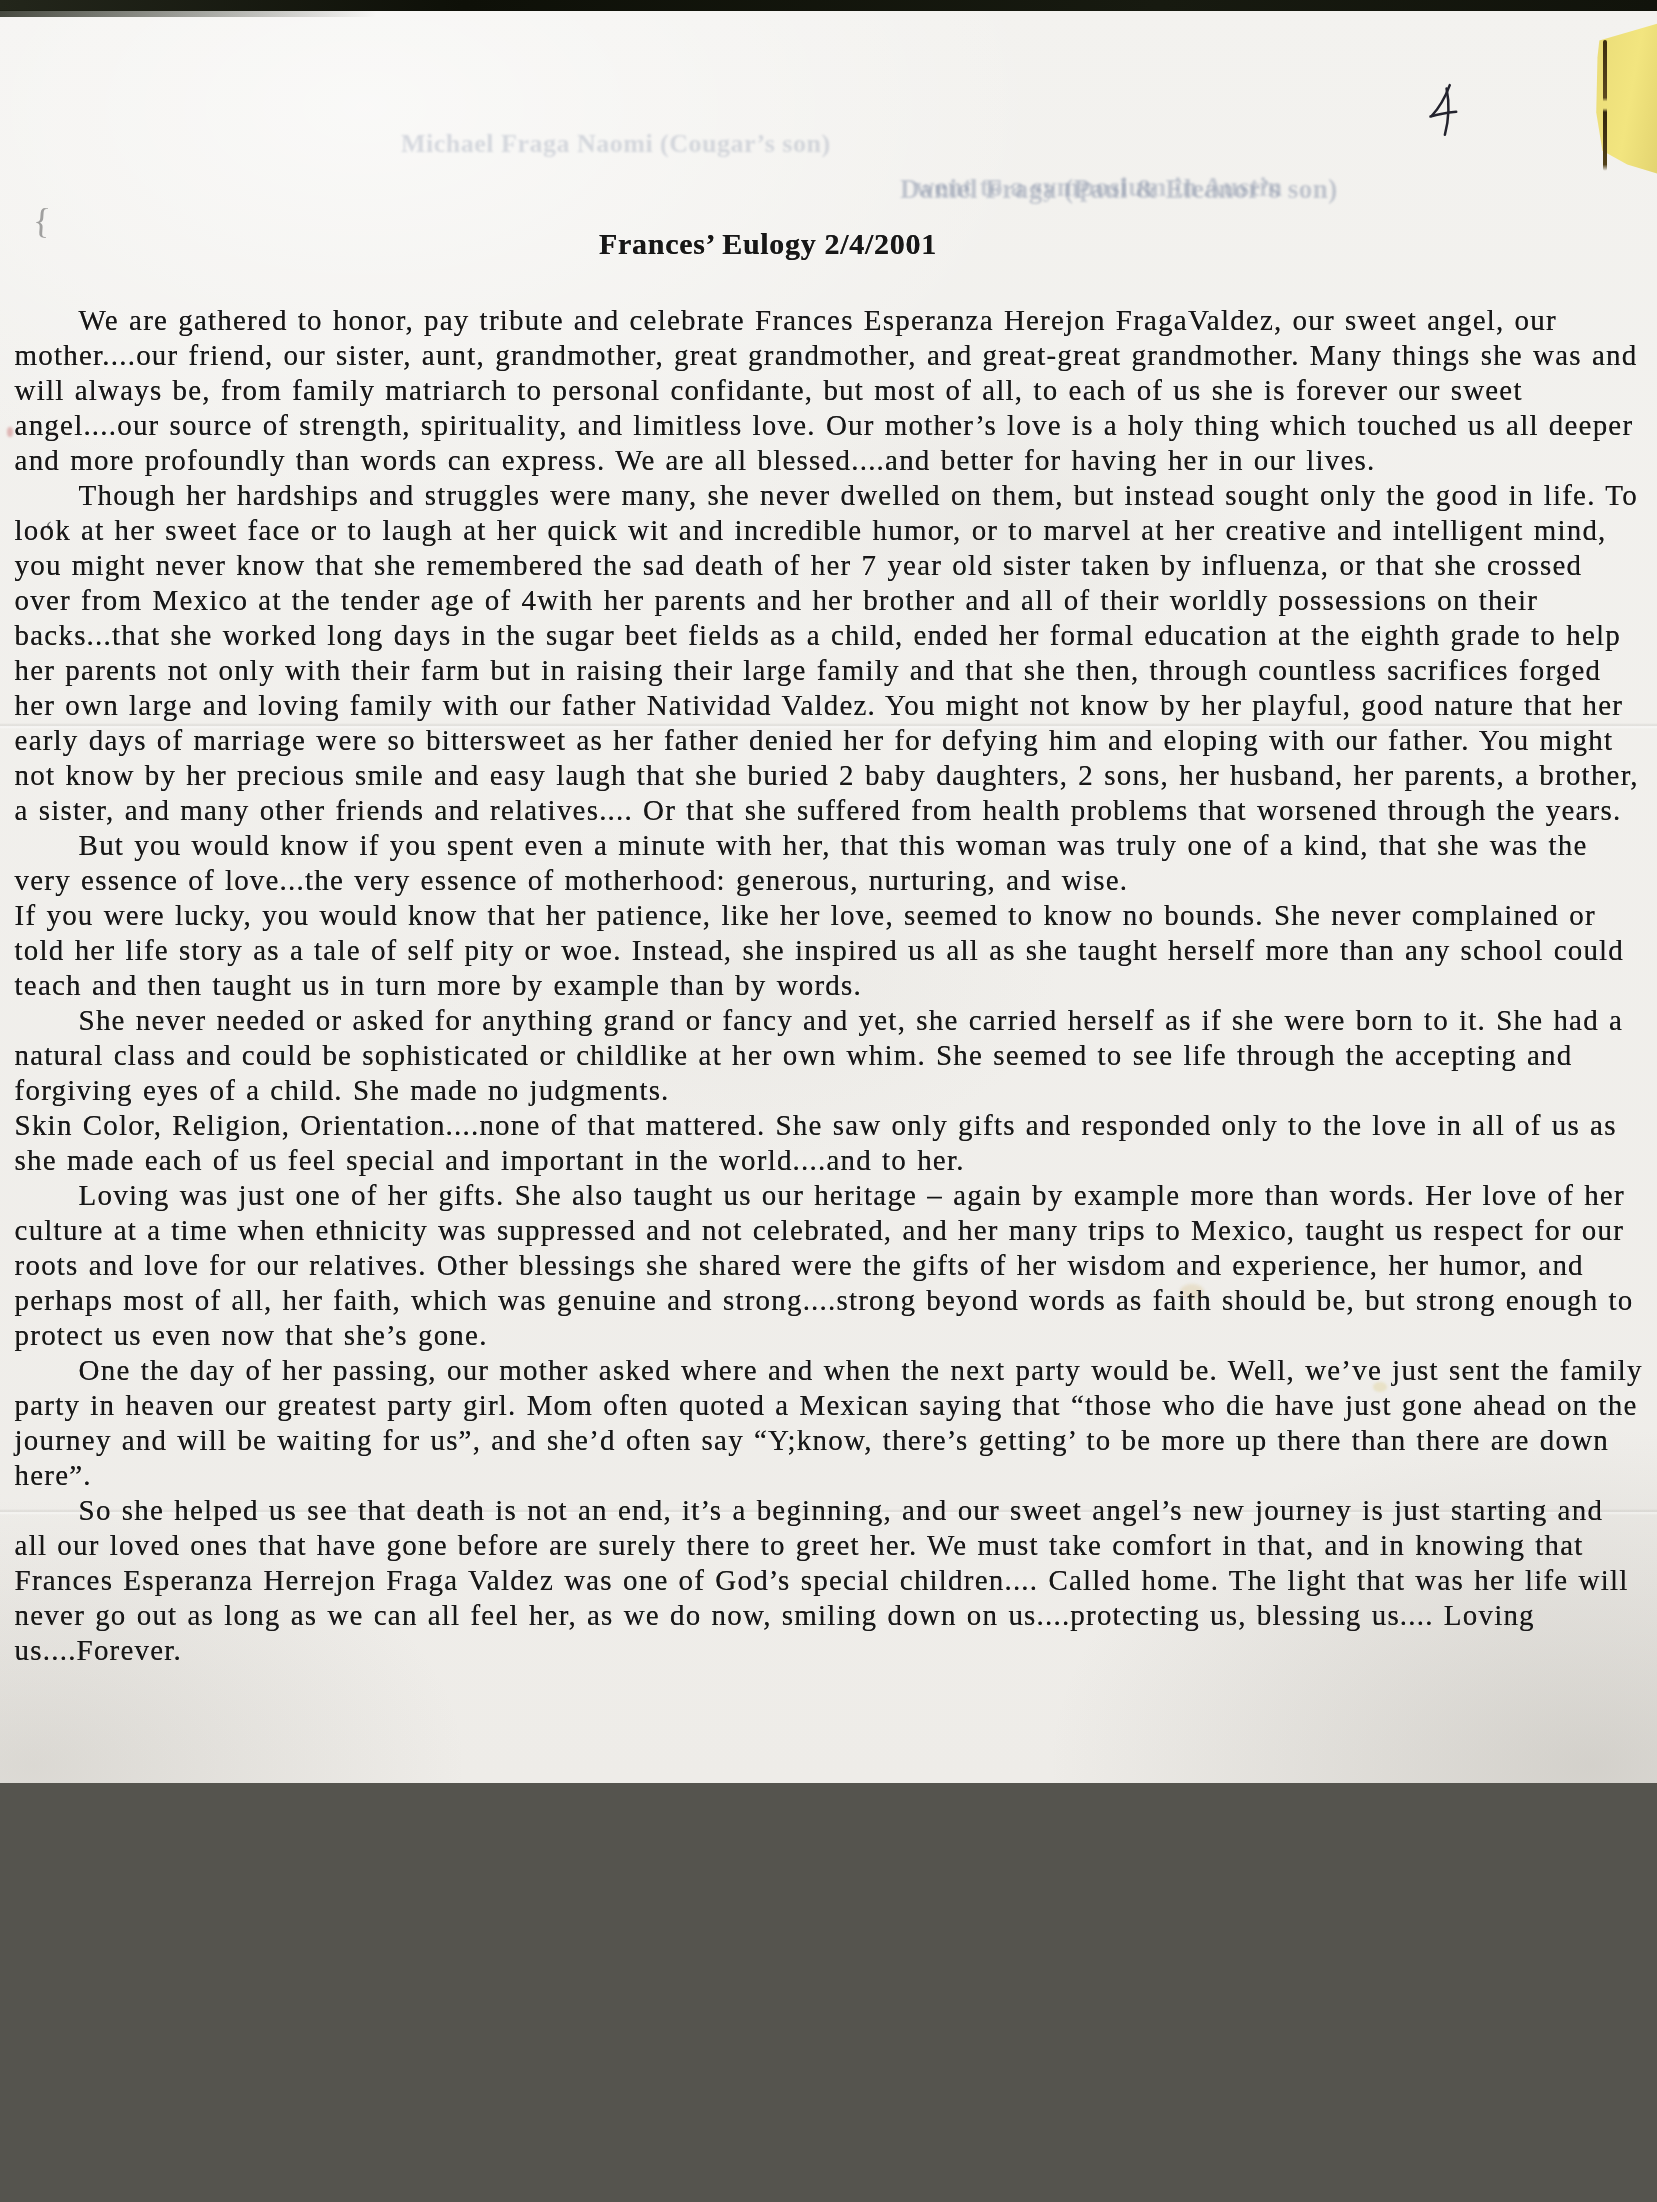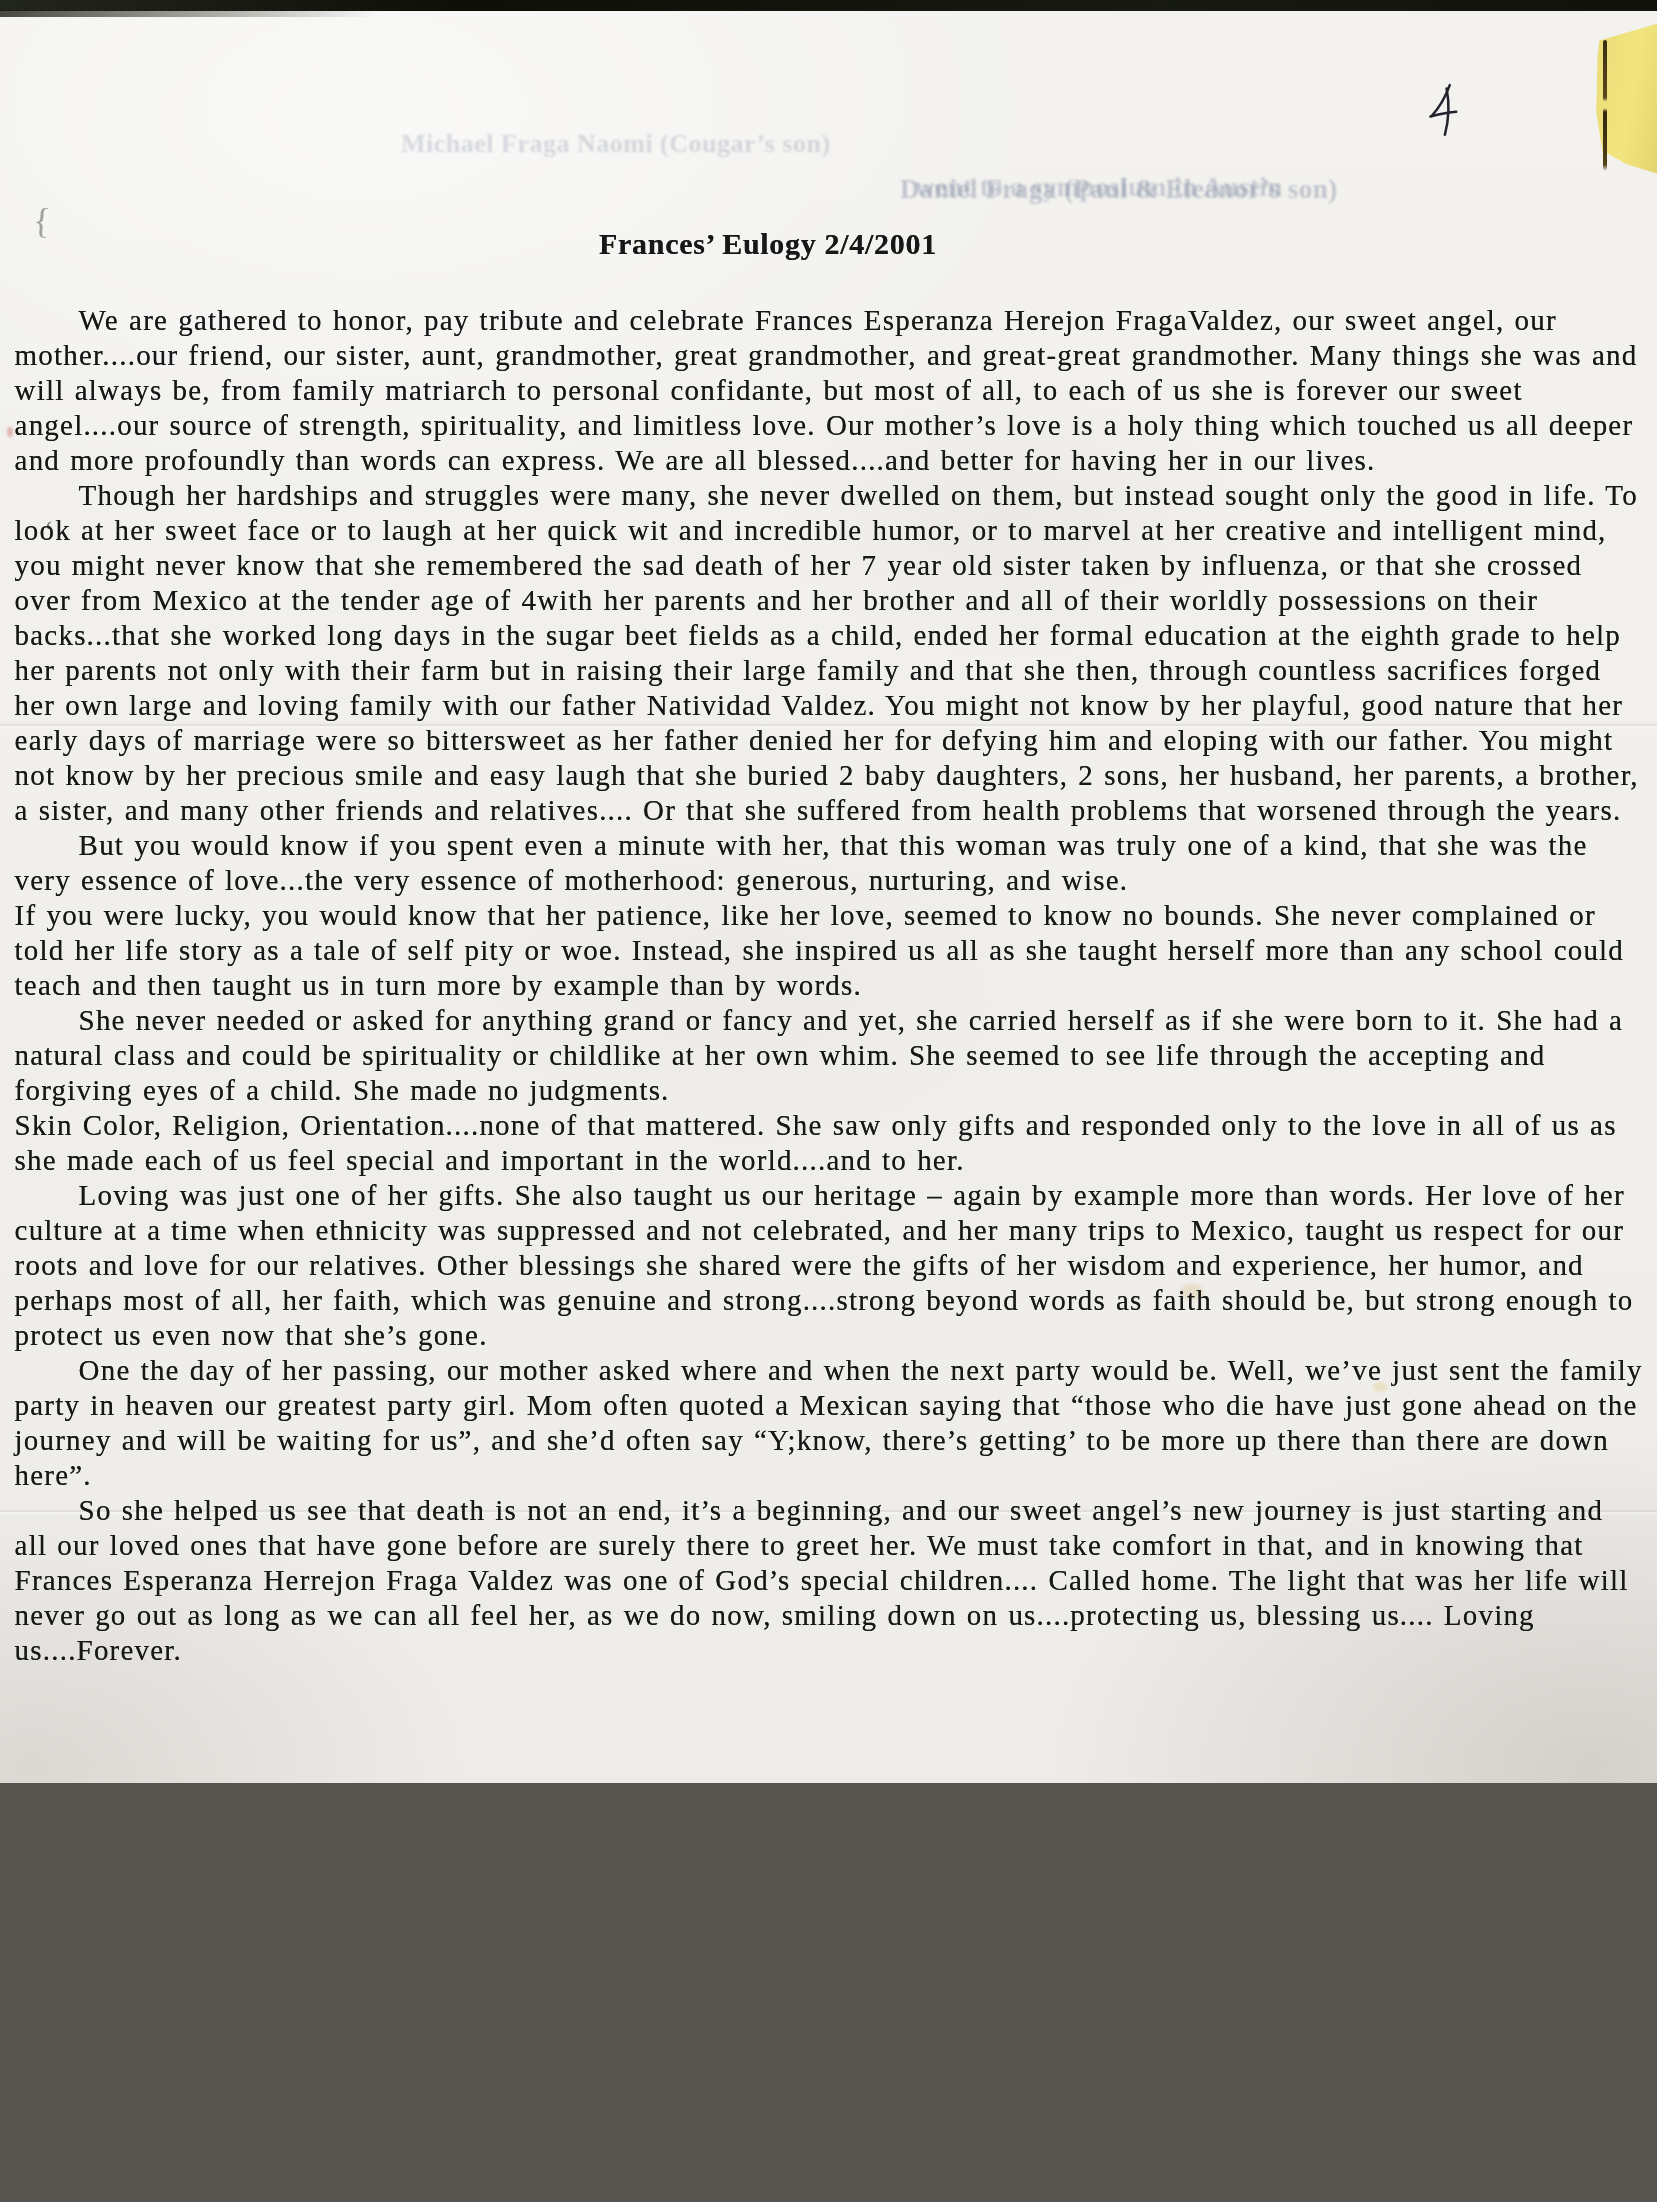--- a/index.html
+++ b/index.html
@@ -99,21 +99,21 @@
   <div class="ink-mark m1">{</div>
   <div class="ink-mark m2">ʻ</div>
 
   <div class="doc-title">Frances’ Eulogy 2/4/2001</div>
 
   <div class="body-text">
     <p class="indent">We are gathered to honor, pay tribute and celebrate Frances Esperanza Herejon FragaValdez, our sweet angel, our mother....our friend, our sister, aunt, grandmother, great grandmother, and great-great grandmother. Many things she was and will always be, from family matriarch to personal confidante, but most of all, to each of us she is forever our sweet angel....our source of strength, spirituality, and limitless love.  Our mother’s love is a holy thing which touched us all deeper and more profoundly than words can express.  We are all blessed....and better for having her in our lives.</p>
     <p class="indent">Though her hardships and struggles were many, she never dwelled on them, but instead sought only the good in life. To look at her sweet face or to laugh at her quick wit and incredible humor, or to marvel at her creative and intelligent mind, you might never know that she remembered the sad death of her 7 year old sister taken by influenza, or that she crossed over from Mexico at the tender age of 4with her parents and her brother and all of their worldly possessions on their backs...that she worked long days in the sugar beet fields as a child, ended her formal education at the eighth grade to help her parents not only with their farm but in raising their large family and that she then, through countless sacrifices forged her own large and loving family with our father Natividad Valdez.  You might not know by her playful, good nature that her early days of marriage were so bittersweet as her father denied her for defying him and eloping with our father.  You might not know by her precious smile and easy laugh that she buried 2 baby daughters, 2 sons, her husband, her parents, a brother, a sister, and many other friends and relatives....  Or that she suffered from health problems that worsened through the years.</p>
     <p class="indent">But you would know if you spent even a minute with her, that this woman was truly one of a kind, that she was the very essence of love...the very essence of motherhood: generous, nurturing, and wise.</p>
     <p>If you were lucky, you would know that her patience, like her love, seemed to know no bounds.  She never complained or told her life story as a tale of self pity or woe.  Instead, she inspired us all as she taught herself more than any school could teach and then taught us in turn more by example than by words.</p>
-    <p class="indent">She never needed or asked for anything grand or fancy and yet, she carried herself as if she were born to it.  She had a natural class and could be spirituality or childlike at her own whim.  She seemed to see life through the accepting and forgiving eyes of a child.   She made no judgments.</p>
+    <p class="indent">She never needed or asked for anything grand or fancy and yet, she carried herself as if she were born to it.  She had a natural class and could be sophisticated or childlike at her own whim.  She seemed to see life through the accepting and forgiving eyes of a child.   She made no judgments.</p>
     <p>Skin Color, Religion, Orientation....none of that mattered.  She saw only gifts and responded only to the love in all of us as she made each of us feel special and important in the world....and to her.</p>
     <p class="indent">Loving was just one of her gifts. She also taught us our heritage – again by example more than words. Her love of her culture at a time when ethnicity was suppressed and not celebrated, and her many trips to Mexico, taught us respect for our roots and love for our relatives.  Other blessings she shared were the gifts of her wisdom and experience, her humor, and perhaps most of all, her faith, which was genuine and strong....strong beyond words as faith should be, but strong enough to protect us even now that she’s gone.</p>
     <p class="indent">One the day of her passing, our mother asked where and when the next party would be.  Well, we’ve just sent the family party in heaven our greatest party girl.  Mom often quoted a Mexican saying that “those who die have just gone ahead on the journey and will be waiting for us”, and she’d often say “Y;know, there’s getting’ to be more up there than there are down here”.</p>
     <p class="indent">So she helped us see that death is not an end, it’s a beginning, and our sweet angel’s new journey is just starting and all our loved ones that have gone before are surely there to greet her.  We must take comfort in that, and in knowing that Frances Esperanza Herrejon Fraga Valdez was one of God’s special children.... Called home.  The light that was her life will never go out as long as we can all feel her, as we do now, smiling down on us....protecting us, blessing us.... Loving us....Forever.</p>
   </div>
 
 </div>
 
 
 </body></html>

